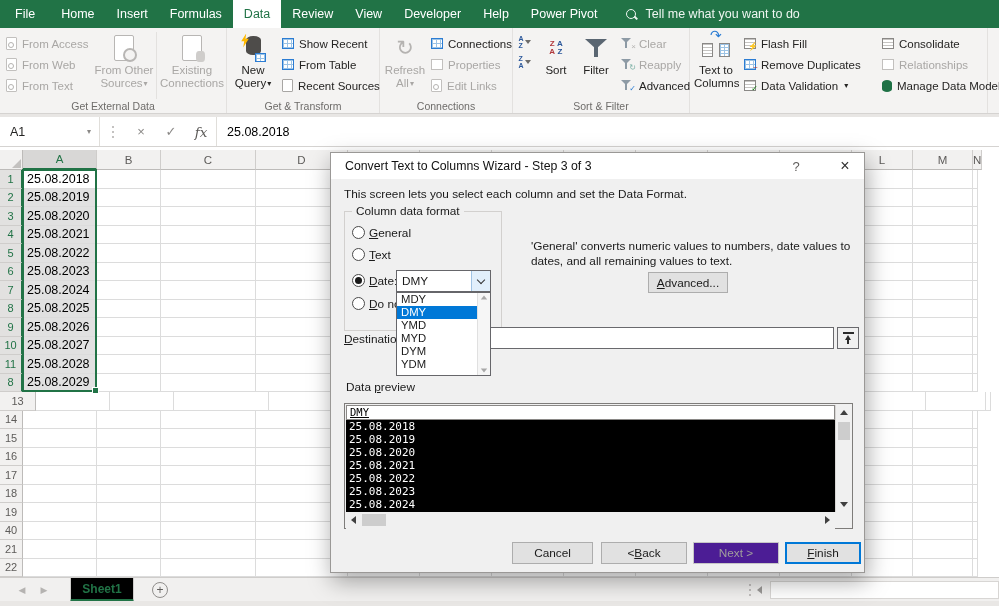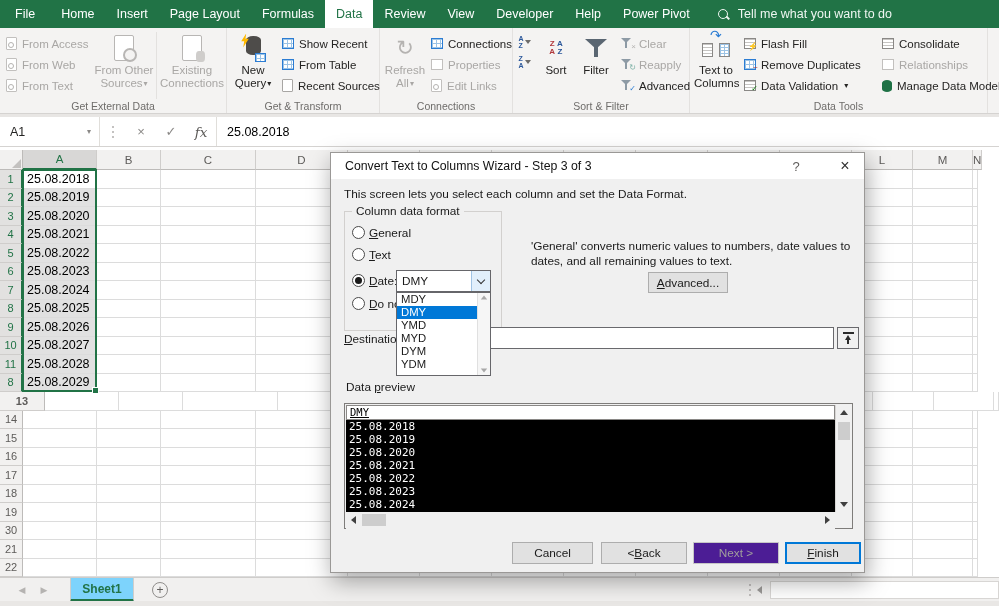--- a/index.html
+++ b/index.html
@@ -87,21 +87,21 @@
   .rowhdr{display:flex;align-items:center;justify-content:center;background:#f2f1f0;border-right:1px solid #bdbbb9;border-bottom:1px solid #cfcdcb;color:#5d5b59;font-size:11px}
   .rowhdr.sel{background:#e2e1e0;color:#217346;border-right:2px solid #217346}
   .cell{border-right:1px solid #dcdcdc;border-bottom:1px solid #dcdcdc;font-size:12.5px;color:#000;display:flex;align-items:center;padding-left:4px;overflow:hidden;white-space:nowrap}
   .cell.selrange{background:#e1e1e1}
   .cell.active{background:#fff}
   .selbox{position:absolute;left:22px;top:19px;width:75px;height:223px;border:2px solid #217346;pointer-events:none;z-index:3}
   .fillh{position:absolute;left:92px;top:237px;width:7px;height:7px;background:#217346;border:1px solid #fff;z-index:4;pointer-events:none}
   
   .sheetbar{position:absolute;left:0;top:577px;width:999px;height:24px;background:#f1f0ef;border-top:1px solid #cfcdcb;font-size:12px}
   .snav{position:absolute;top:0;height:24px;width:20px;display:flex;align-items:center;justify-content:center;color:#b5b3b1;font-size:9px}
-  .sheettab{position:absolute;left:70px;top:0;width:64px;height:24px;background:#7dd3fc;border-left:1px solid #cfcdcb;border-right:1px solid #cfcdcb;border-bottom:3px solid #217346;color:#217346;font-weight:bold;display:flex;align-items:center;justify-content:center}
+  .sheettab{position:absolute;left:70px;top:0;width:64px;height:24px;background:#000000;border-left:1px solid #cfcdcb;border-right:1px solid #cfcdcb;border-bottom:3px solid #217346;color:#217346;font-weight:bold;display:flex;align-items:center;justify-content:center}
   .plusbtn{position:absolute;left:152px;top:4px;width:16px;height:16px;border:1px solid #908e8c;border-radius:50%;color:#605e5c;display:flex;align-items:center;justify-content:center;font-size:12px;line-height:1}
   .hsplit{position:absolute;left:737px;top:11px}
   .sarrow{position:absolute;left:750px;top:3px;width:18px;height:18px;display:flex;align-items:center;justify-content:center}
   .strack{position:absolute;left:770px;top:3px;width:229px;height:18px;background:#fff;border:1px solid #d8d6d4}
   .statusstrip{position:absolute;left:0;top:601px;width:999px;height:5px;background:#e9e7e5}
   
   .tl{width:0;height:0;border-top:4px solid transparent;border-bottom:4px solid transparent;border-right:5px solid #404040}
   .tr{width:0;height:0;border-top:4px solid transparent;border-bottom:4px solid transparent;border-left:5px solid #404040}
   .tu{width:0;height:0;border-left:4px solid transparent;border-right:4px solid transparent;border-bottom:5px solid #404040}
   .tdw{width:0;height:0;border-left:4px solid transparent;border-right:4px solid transparent;border-top:5px solid #404040}
@@ -158,21 +158,20 @@
 </style>
 </head>
 <body>
 
 <div class="app">
 
   <div class="tabbar">
     <div class="tab file">File</div>
     <div class="tab">Home</div>
     <div class="tab">Insert</div>
-    <div class="tab">Page Layout</div>
     <div class="tab">Formulas</div>
     <div class="tab active">Data</div>
     <div class="tab">Review</div>
     <div class="tab">View</div>
     <div class="tab">Developer</div>
     <div class="tab">Help</div>
     <div class="tab">Power Pivot</div>
     <div class="tellme">
       <span class="mag"></span>
       <span>Tell me what you want to do</span>
@@ -364,21 +363,20 @@
         </div>
         <div class="sitem dis">
           <span class="icgrid dis"></span>
           <span>Relationships</span>
         </div>
         <div class="sitem">
           <span class="greencyl"></span>
           <span>Manage Data Model</span>
         </div>
       </div>
-      <div class="gl">Data Tools</div>
     </div>
   </div>
 
   <div class="gapstrip"></div>
 
   <div class="fbar">
     <div class="namebox">
       <span>A1</span>
       <span class="ddv">▾</span>
     </div>
@@ -609,21 +607,21 @@
         <div class="cell" style="width: 72px;"></div>
         <div class="cell" style="width: 72px;"></div>
         <div class="cell" style="width: 72px;"></div>
         <div class="cell" style="width: 72px;"></div>
         <div class="cell" style="width: 72px;"></div>
         <div class="cell" style="width: 61px;"></div>
         <div class="cell" style="width: 60px;"></div>
         <div class="cell"></div>
       </div>
       <div class="grow">
-        <div class="rowhdr" style="width: 45px; font-weight: bold;">13</div>
+        <div class="rowhdr" style="width: 36px;">13</div>
         <div class="cell" style="width: 74px;"></div>
         <div class="cell" style="width: 64px;"></div>
         <div class="cell" style="width: 95px;"></div>
         <div class="cell" style="width: 92px;"></div>
         <div class="cell" style="width: 72px;"></div>
         <div class="cell" style="width: 72px;"></div>
         <div class="cell" style="width: 72px;"></div>
         <div class="cell" style="width: 72px;"></div>
         <div class="cell" style="width: 72px;"></div>
         <div class="cell" style="width: 72px;"></div>
@@ -728,21 +726,21 @@
         <div class="cell" style="width: 72px;"></div>
         <div class="cell" style="width: 72px;"></div>
         <div class="cell" style="width: 72px;"></div>
         <div class="cell" style="width: 72px;"></div>
         <div class="cell" style="width: 72px;"></div>
         <div class="cell" style="width: 61px;"></div>
         <div class="cell" style="width: 60px;"></div>
         <div class="cell"></div>
       </div>
       <div class="grow">
-        <div class="rowhdr" style="width: 23px;">30</div>
+        <div class="rowhdr" style="width: 23px;">40</div>
         <div class="cell" style="width: 74px;"></div>
         <div class="cell" style="width: 64px;"></div>
         <div class="cell" style="width: 95px;"></div>
         <div class="cell" style="width: 92px;"></div>
         <div class="cell" style="width: 72px;"></div>
         <div class="cell" style="width: 72px;"></div>
         <div class="cell" style="width: 72px;"></div>
         <div class="cell" style="width: 72px;"></div>
         <div class="cell" style="width: 72px;"></div>
         <div class="cell" style="width: 72px;"></div>

